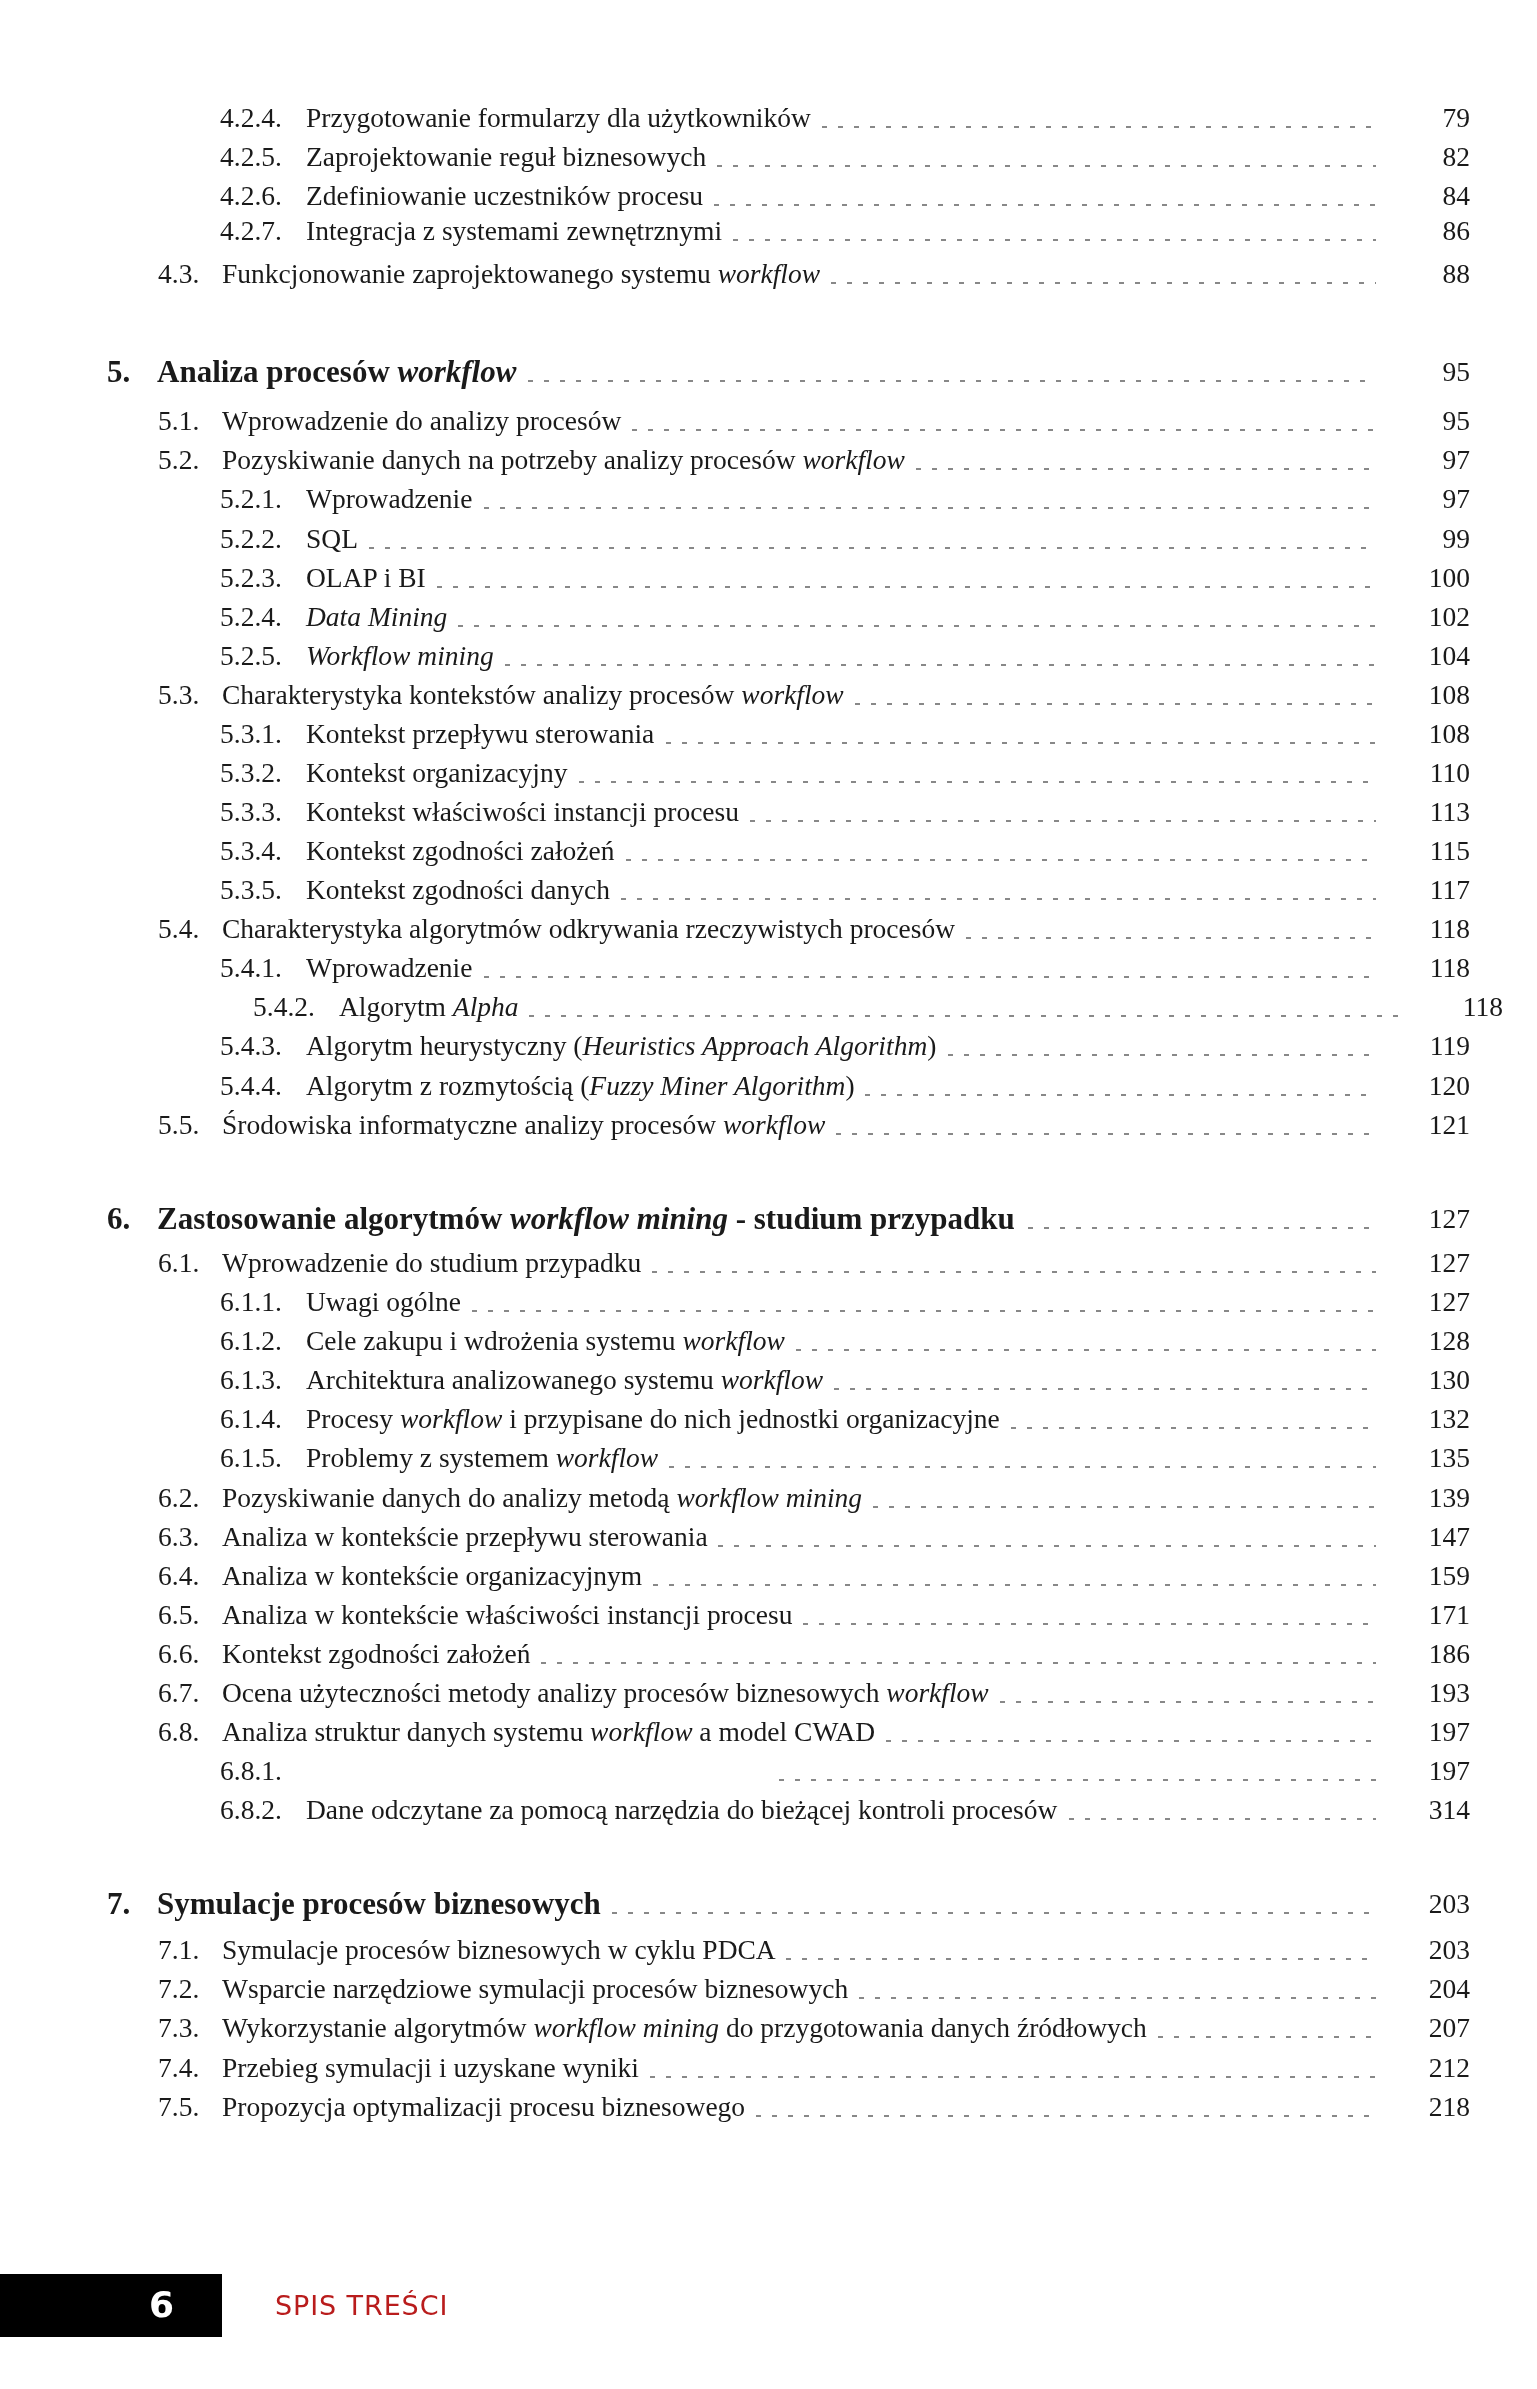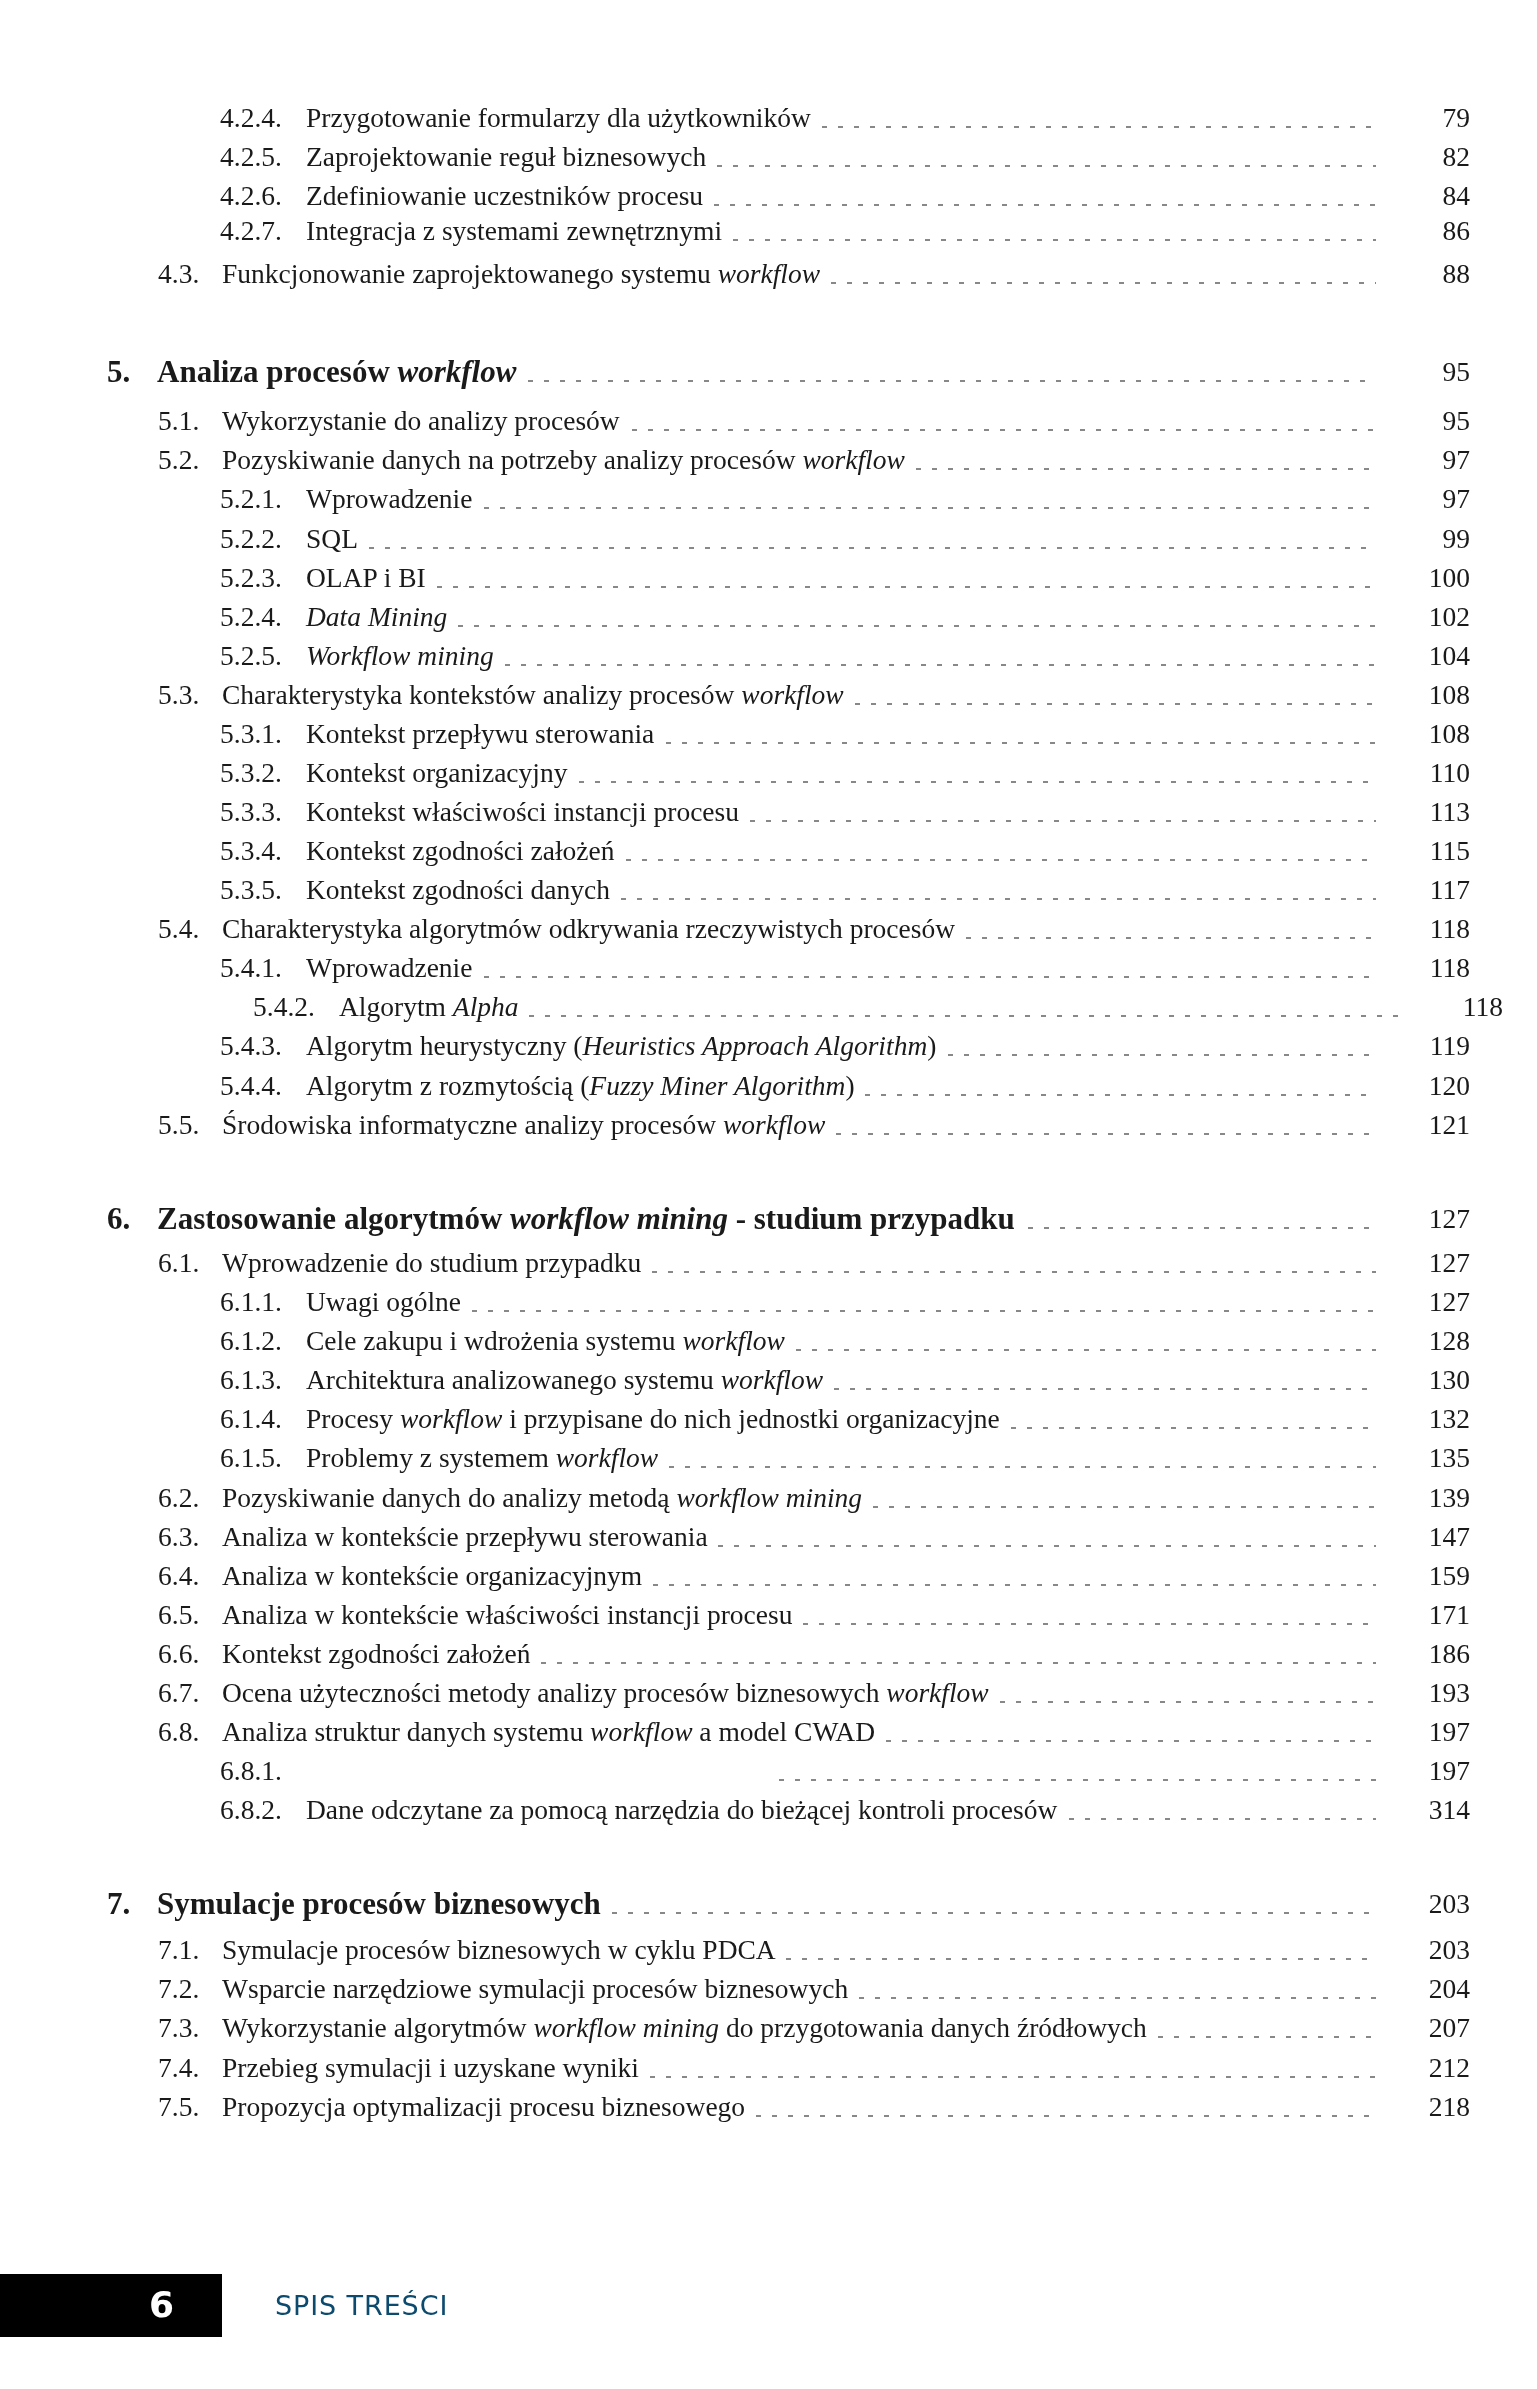--- a/index.html
+++ b/index.html
@@ -33,21 +33,21 @@
   }
   .footer-box {
     position: absolute; left: 0; top: 2274px; width: 222px; height: 63px;
     background: #000;
   }
   .footer-num {
     position: absolute; left: 149px; top: 2278px; color: #fff;
     font-family: "DejaVu Sans", sans-serif; font-weight: bold; font-size: 36px; line-height: 53px;
   }
   .footer-label {
-    position: absolute; left: 275px; top: 2286px; color: #0c4a6e;
+    position: absolute; left: 275px; top: 2286px; color: #b91c1c;
     font-family: "DejaVu Sans", sans-serif; font-size: 27px; line-height: 39px; letter-spacing: 0.9px; text-align: center;
   }
 </style>
 </head>
 <body>
 
 <div class="toc" id="toc">
     <div class="row lvl3" style="top: 98px;">
       <span class="num">4.2.4.</span>
       <span class="title"><span>Przygotowanie formularzy dla użytkowników</span></span>
@@ -91,21 +91,21 @@
     <div class="row lvl1" style="top: 352px;">
       <span class="num">5.</span>
       <span class="title"><span>Analiza procesów </span><em>workflow</em></span>
       <span class="page">95</span>
       <div class="leader-wrap" style="width: 848px;">
         <div class="leader" style="width: 848px;"></div>
       </div>
     </div>
     <div class="row lvl2" style="top: 401px;">
       <span class="num">5.1.</span>
-      <span class="title"><span>Wykorzystanie do analizy procesów</span></span>
+      <span class="title"><span>Wprowadzenie do analizy procesów</span></span>
       <span class="page">95</span>
       <div class="leader-wrap" style="width: 744px;">
         <div class="leader" style="width: 744px;"></div>
       </div>
     </div>
     <div class="row lvl2" style="top: 440px;">
       <span class="num">5.2.</span>
       <span class="title"><span>Pozyskiwanie danych na potrzeby analizy procesów </span><em>workflow</em></span>
       <span class="page">97</span>
       <div class="leader-wrap" style="width: 460px;">

